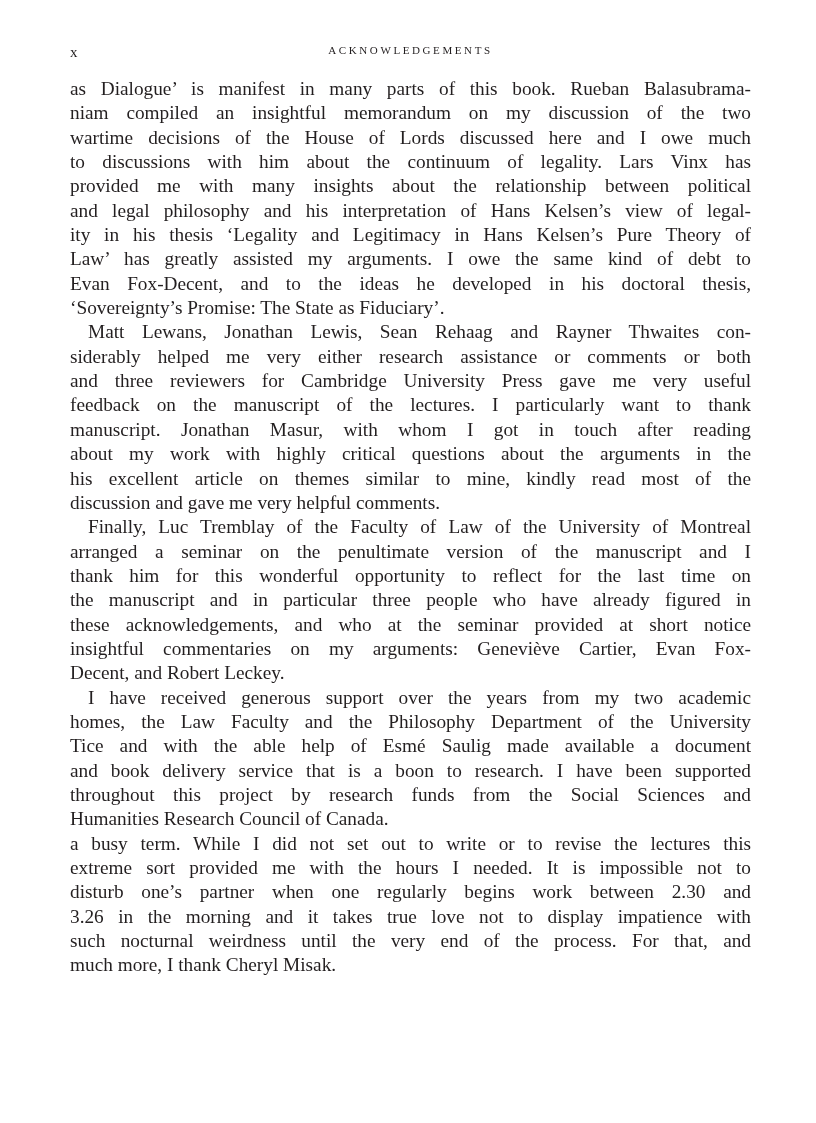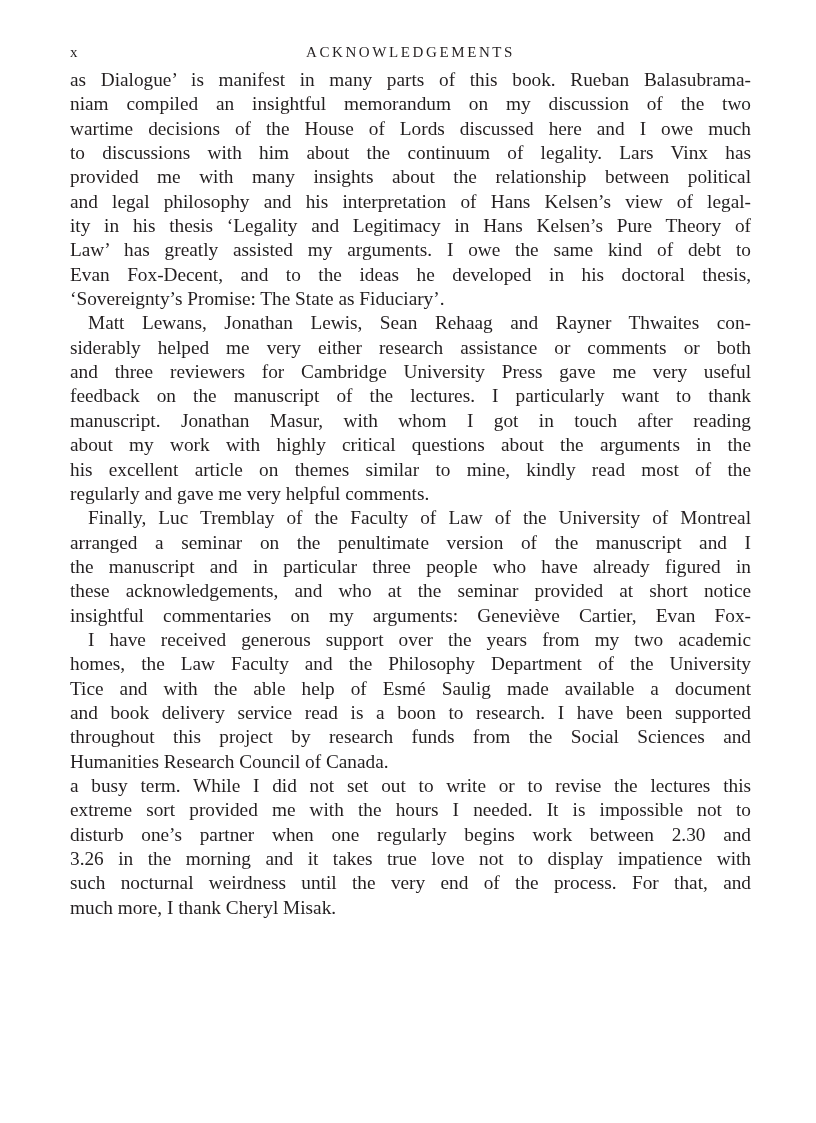--- a/index.html
+++ b/index.html
@@ -7,22 +7,22 @@
     .page {
       position: absolute; left: 70px; top: 40px; width: 681px;
       font-family: "Liberation Serif", "DejaVu Serif", serif;
       color: #231f20;
     }
     .running-head {
       position: relative; height: 24px;
       font-size: 13px; letter-spacing: 2.6px;
     }
     .folio { position: absolute; left: 0; top: 4px; font-size: 15px; letter-spacing: 0; }
-    .head-title { position: absolute; left: 0; right: 0; top: 4px; text-align: center; font-size: 15px; }
-    .body { margin-top: 4px; }
+    .head-title { position: absolute; left: 0; right: 0; top: 4px; text-align: center; font-size: 11px; }
+    .body { margin-top: 13px; }
     .line {
       display: block; height: 24.35px; line-height: 24.35px;
       font-size: 19.3px; white-space: nowrap;
       text-align: justify; text-align-last: justify;
     }
     .line.last { text-align-last: left; }
     .line.indent { text-indent: 18px; }
   </style>
 </head>
 <body>
@@ -49,36 +49,38 @@
     </div>
 
     <div>
       <span class="line indent">Matt Lewans, Jonathan Lewis, Sean Rehaag and Rayner Thwaites con-</span>
       <span class="line">siderably helped me very either research assistance or comments or both</span>
       <span class="line">and three reviewers for Cambridge University Press gave me very useful</span>
       <span class="line">feedback on the manuscript of the lectures. I particularly want to thank</span>
       <span class="line">manuscript. Jonathan Masur, with whom I got in touch after reading</span>
       <span class="line">about my work with highly critical questions about the arguments in the</span>
       <span class="line">his excellent article on themes similar to mine, kindly read most of the</span>
-      <span class="line last">regularly and gave me very helpful comments.</span>
+      <span class="line last">discussion and gave me very helpful comments.</span>
     </div>
 
     <div>
       <span class="line indent">Finally, Luc Tremblay of the Faculty of Law of the University of Montreal</span>
       <span class="line">arranged a seminar on the penultimate version of the manuscript and I</span>
+      <span class="line">thank him for this wonderful opportunity to reflect for the last time on</span>
       <span class="line">the manuscript and in particular three people who have already figured in</span>
       <span class="line">these acknowledgements, and who at the seminar provided at short notice</span>
       <span class="line">insightful commentaries on my arguments: Geneviève Cartier, Evan Fox-</span>
+      <span class="line last">Decent, and Robert Leckey.</span>
     </div>
 
     <div>
       <span class="line indent">I have received generous support over the years from my two academic</span>
       <span class="line">homes, the Law Faculty and the Philosophy Department of the University</span>
       <span class="line">Tice and with the able help of Esmé Saulig made available a document</span>
-      <span class="line">and book delivery service read is a boon to research. I have been supported</span>
+      <span class="line">and book delivery service that is a boon to research. I have been supported</span>
       <span class="line">throughout this project by research funds from the Social Sciences and</span>
       <span class="line last">Humanities Research Council of Canada.</span>
     </div>
 
     <div>
       <span class="line">a busy term. While I did not set out to write or to revise the lectures this</span>
       <span class="line">extreme sort provided me with the hours I needed. It is impossible not to</span>
       <span class="line">disturb one’s partner when one regularly begins work between 2.30 and</span>
       <span class="line">3.26 in the morning and it takes true love not to display impatience with</span>
       <span class="line">such nocturnal weirdness until the very end of the process. For that, and</span>

